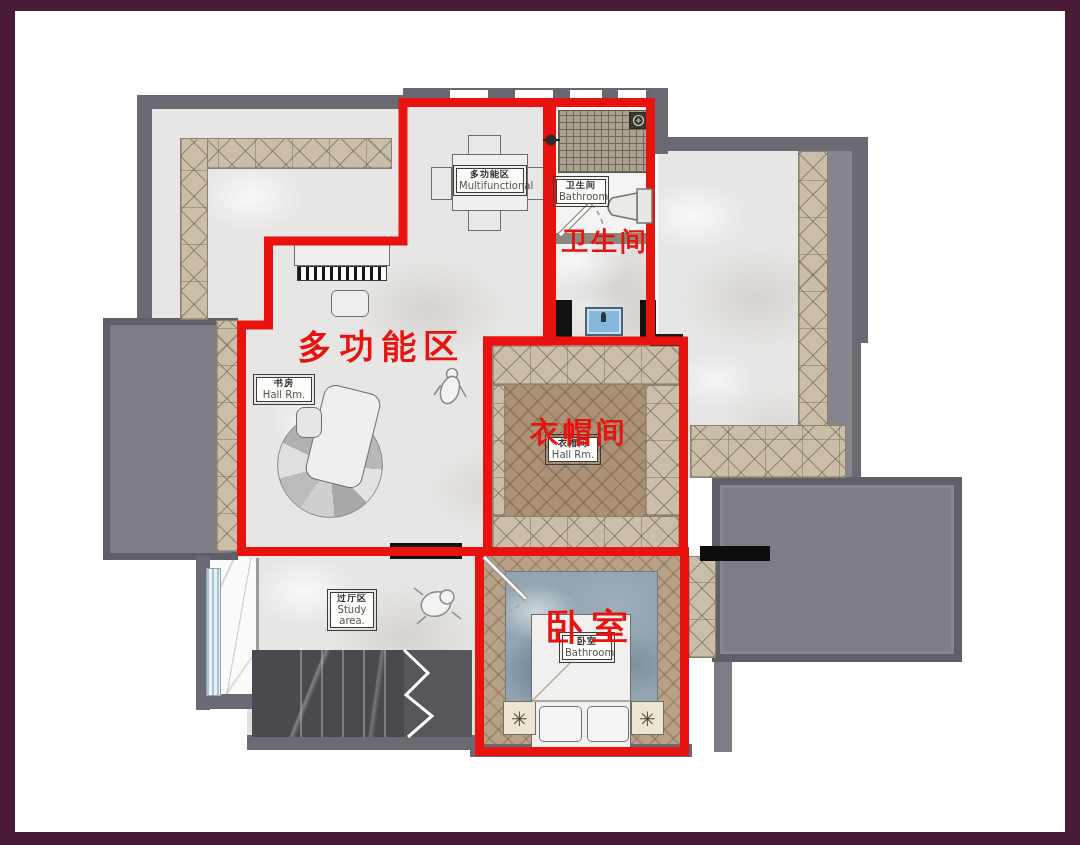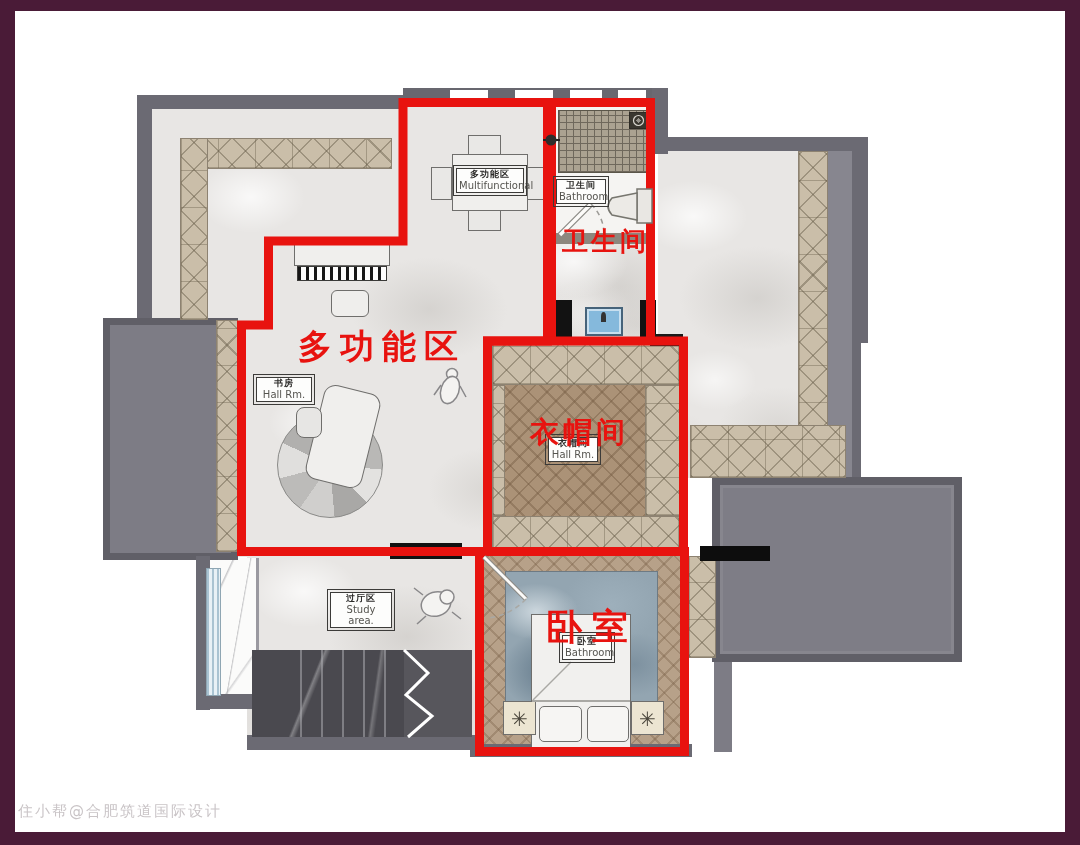--- a/index.html
+++ b/index.html
@@ -202,24 +202,23 @@
     <span class="en">Bathroom</span>
   </div>
   <div class="tag" style="left:548px;top:437px;width:50px;">
     <span class="cn">衣帽间</span>
     <span class="en">Hall Rm.</span>
   </div>
   <div class="tag" style="left:562px;top:635px;width:50px;">
     <span class="cn">卧室</span>
     <span class="en">Bathroom</span>
   </div>
-  <div class="tag" style="left:330px;top:592px;width:62px;">
+  <div class="tag" style="left:330px;top:592px;width:44px;">
     <span class="cn">过厅区</span>
     <span class="en">Study area.</span>
   </div>
 
   <div class="redlabel" style="left:298px;top:324px;font-size:34px;letter-spacing:8px;">多功能区</div>
   <div class="redlabel" style="left:562px;top:224px;font-size:26px;letter-spacing:3px;">卫生间</div>
   <div class="redlabel" style="left:530px;top:413px;font-size:29px;letter-spacing:4px;">衣帽间</div>
   <div class="redlabel" style="left:546px;top:603px;font-size:36px;letter-spacing:10px;">卧室</div>
 
-  <div class="credit">住小帮@合肥筑道国际设计</div>
 </div>
 
 </body></html>

